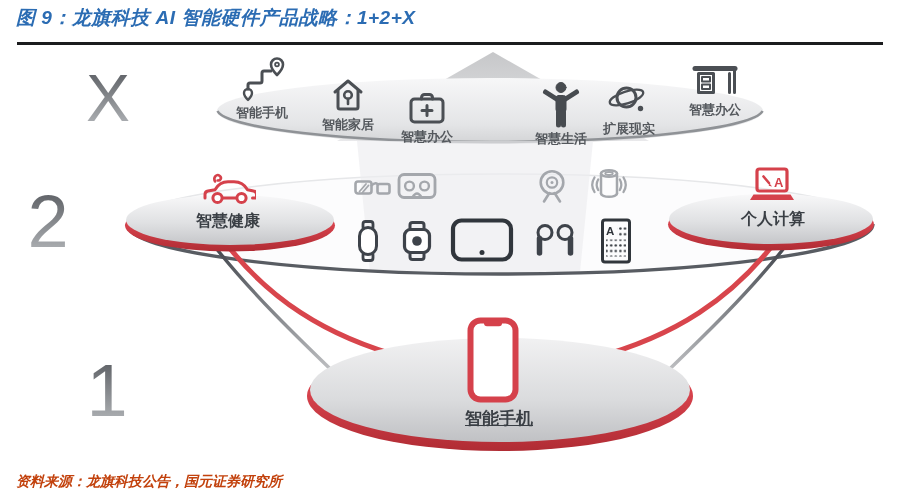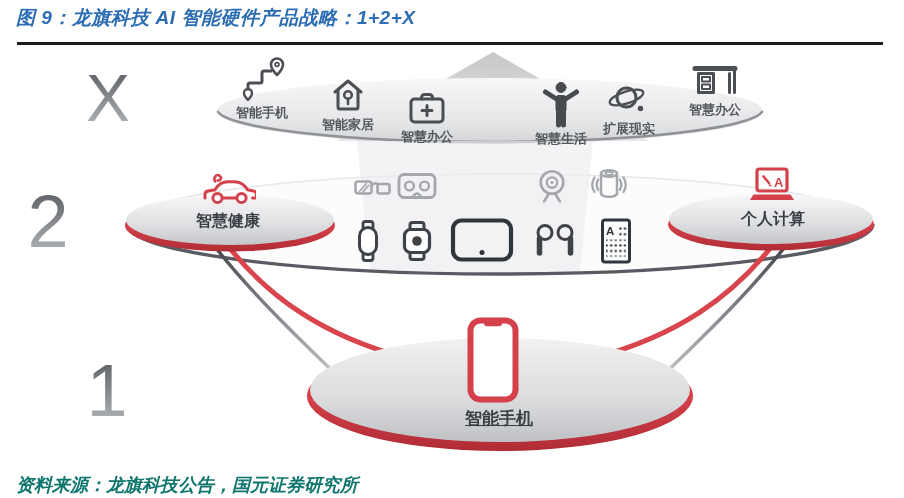--- a/index.html
+++ b/index.html
@@ -14,22 +14,22 @@
          background:linear-gradient(180deg,#55585d 0%,#b7babd 100%);
          -webkit-background-clip:text;background-clip:text;color:transparent;}
   .xitem{position:absolute;transform:translateX(-50%);display:flex;flex-direction:column;
          align-items:center;gap:2px;color:#4b4f54;}
   .xlabel{font-size:13px;font-weight:700;color:#54585d;white-space:nowrap;}
   .node{position:absolute;transform:translateX(-50%);display:flex;flex-direction:column;
         align-items:center;gap:3px;}
   .node-label{font-size:16px;font-weight:700;color:#3a3f45;white-space:nowrap;}
   .phone-label{position:absolute;transform:translateX(-50%);font-size:17px;font-weight:700;
                color:#3a3f45;white-space:nowrap;text-decoration:underline;}
-  .source{position:absolute;left:16px;top:473px;font-size:18px;font-weight:700;font-style:italic;
-          color:#0f766e;white-space:nowrap;}
+  .source{position:absolute;left:16px;top:473px;font-size:14px;font-weight:700;font-style:italic;
+          color:#c2410c;white-space:nowrap;}
   svg{display:block;}
 </style>
 </head>
 <body>
 
 <div class="stage">
 
   <svg class="bg" width="904" height="498" viewBox="0 0 904 498">
     <defs>
       <linearGradient id="gTri" x1="0" y1="0" x2="0" y2="1">

